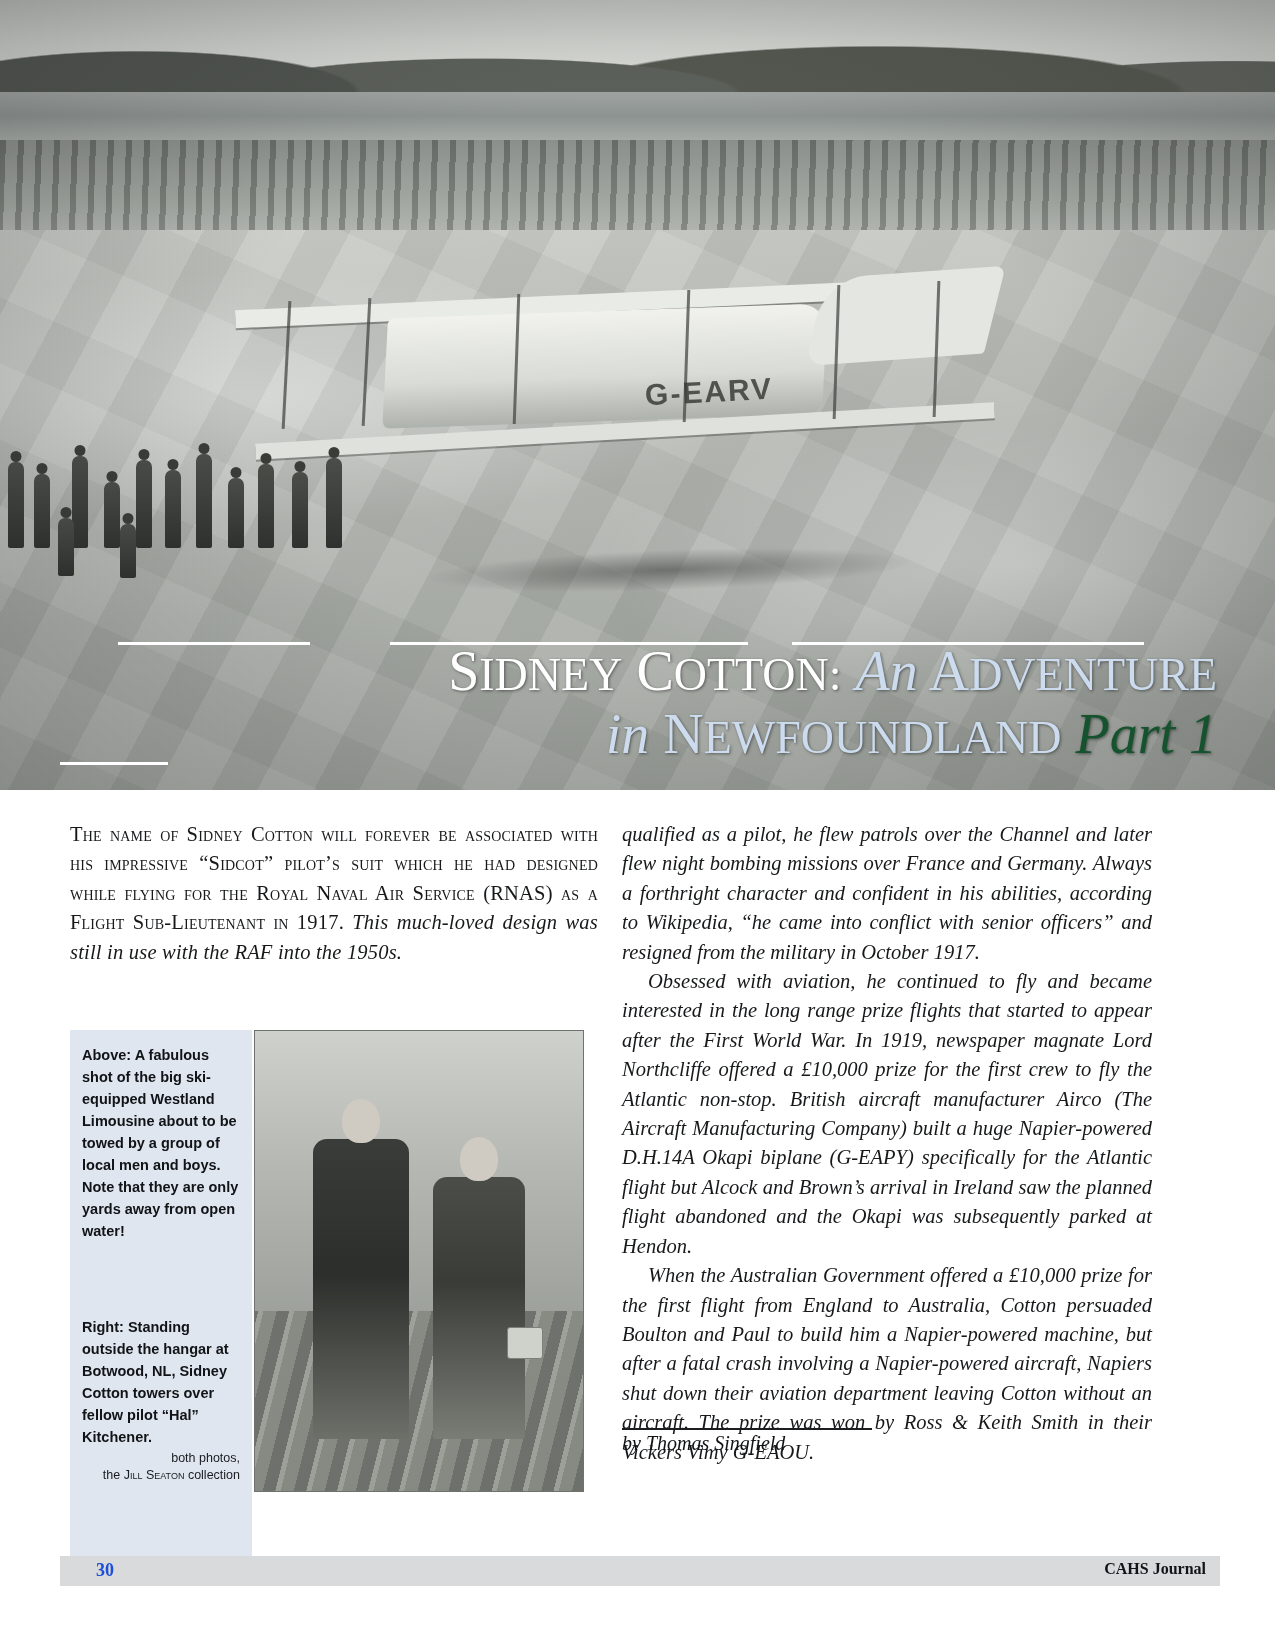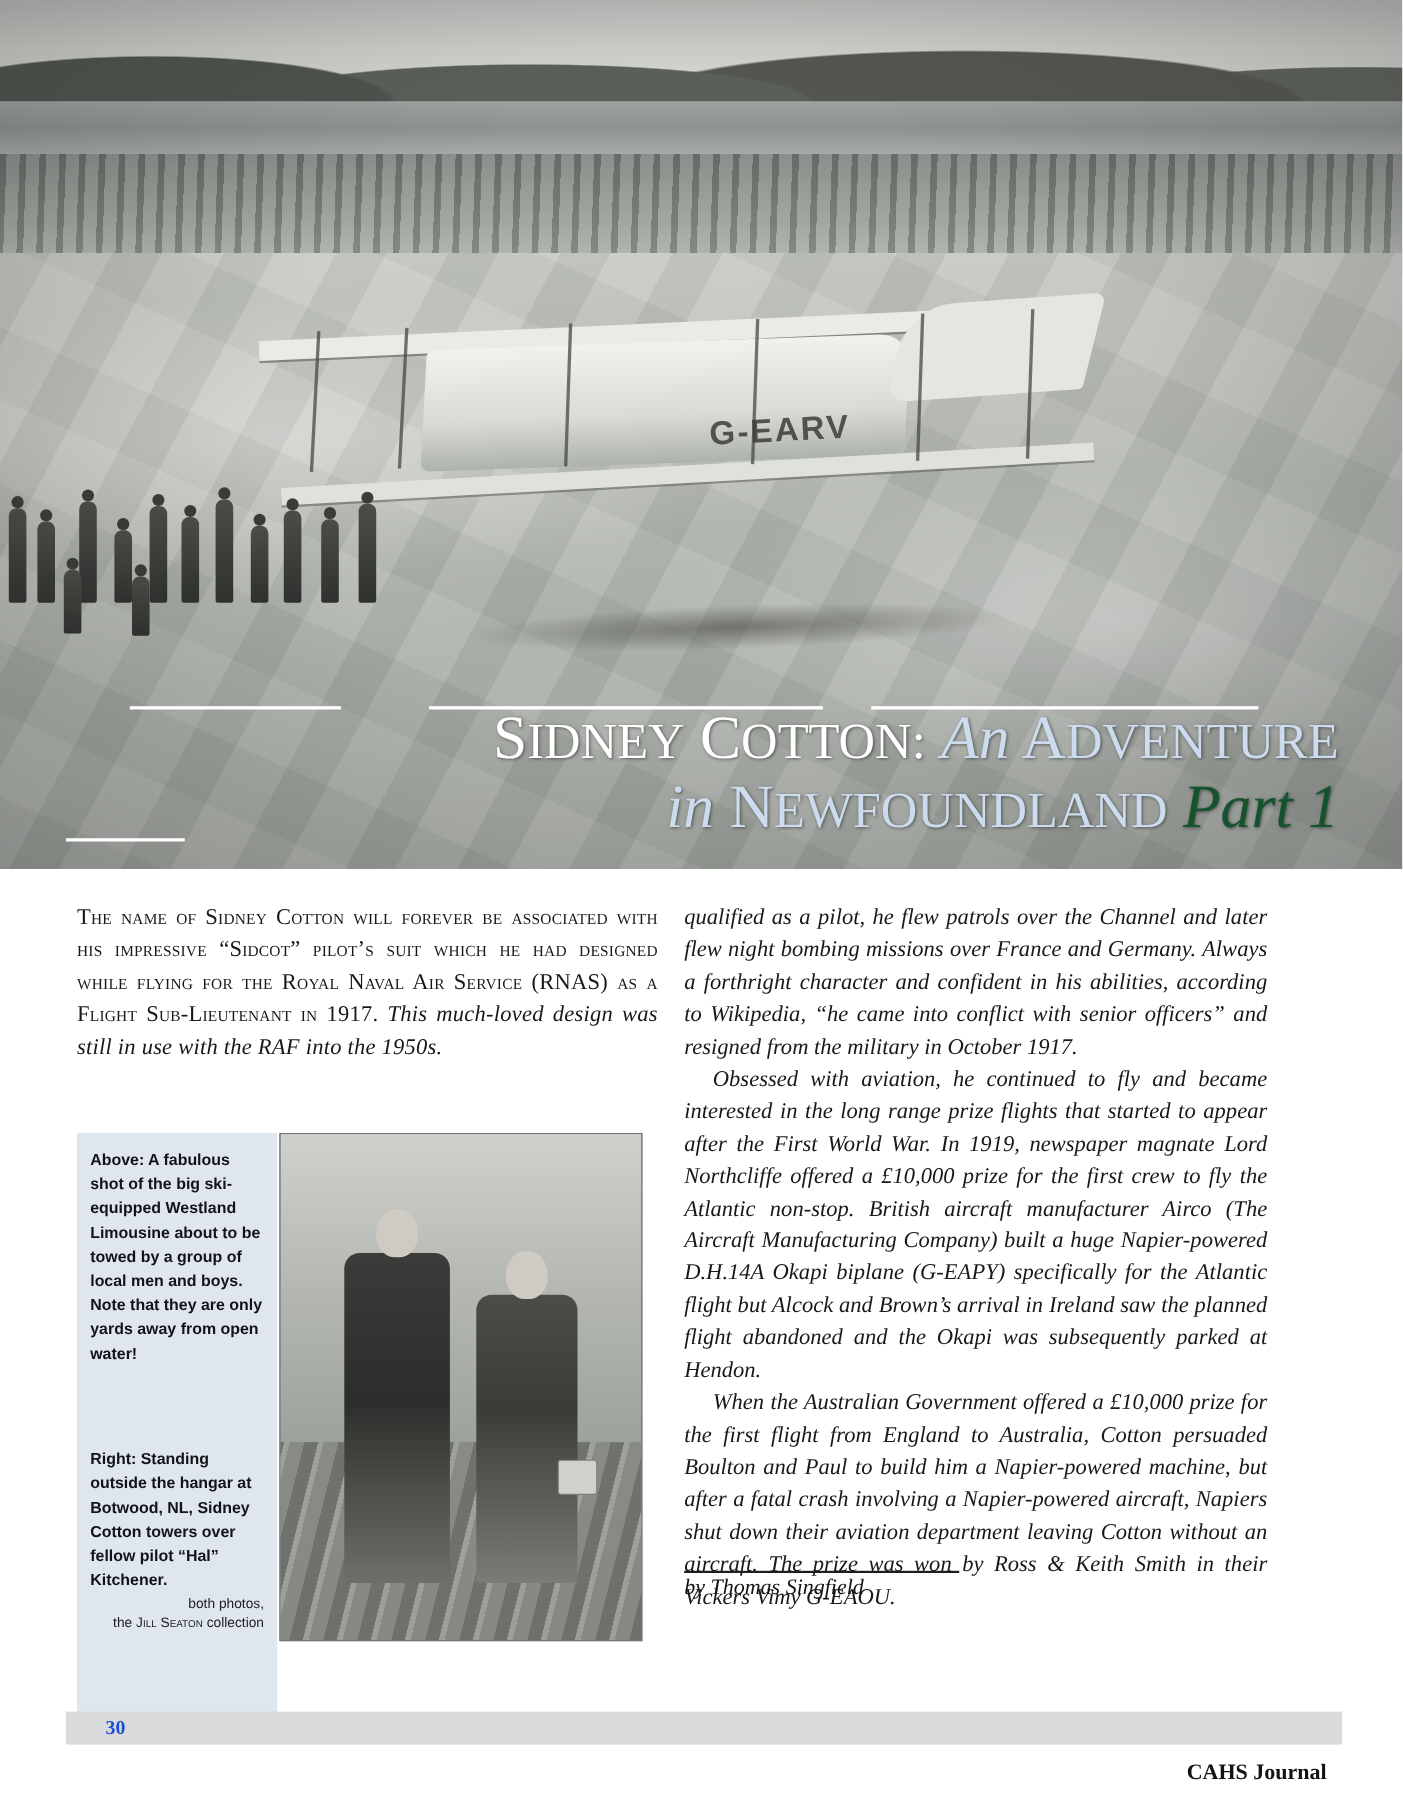--- a/index.html
+++ b/index.html
@@ -343,23 +343,22 @@
     font-family: "Liberation Serif", serif;
     font-weight: bold;
     font-size: 18px;
     color: #1d4ed8;
     margin-left: 22px;
   }
   .footer-title {
     position: absolute; right: 14px; top: 4px;
     font-family: "Liberation Serif", serif;
     font-weight: bold;
-    font-size: 20px;
+    font-size: 16px;
     color: #111316;
-    margin-top: 40px;
   }
 </style>
 </head>
 <body>
 
 <div class="page">
 
   <div class="hero">
     <div class="hero-sky"></div>
     <div class="hero-hills"></div>

